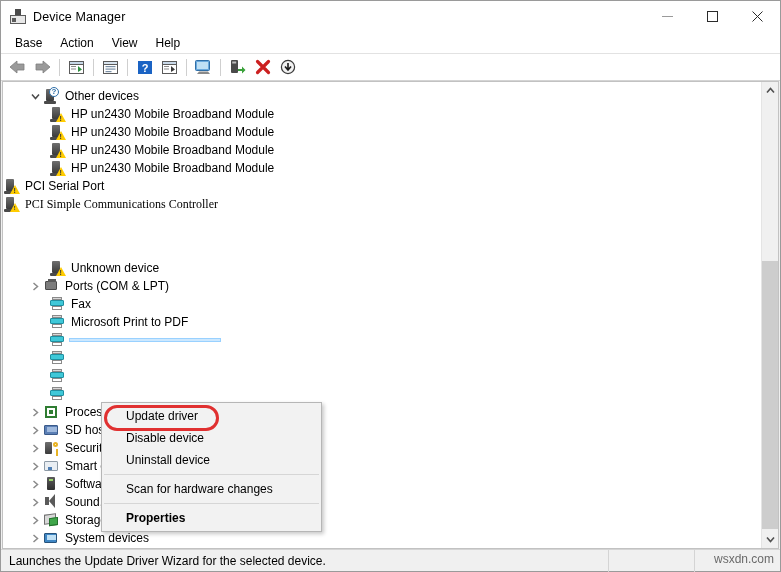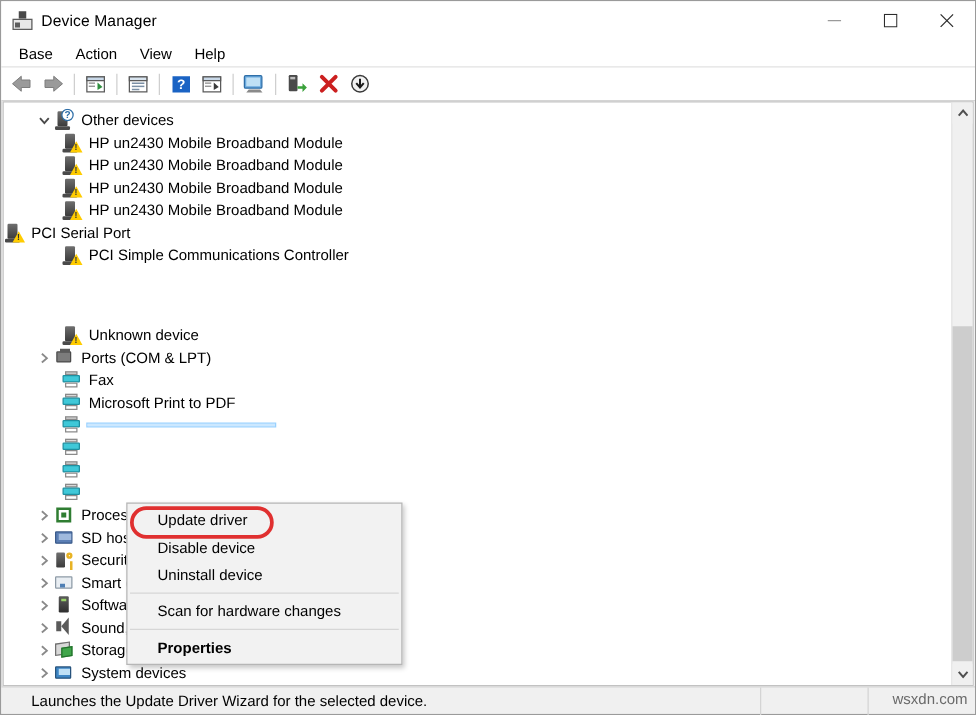--- a/index.html
+++ b/index.html
@@ -255,21 +255,21 @@
     background: #f0f0f0;
     border-top: 1px solid #d4d4d4;
     display: flex;
     align-items: center;
     flex: 0 0 auto;
     position: relative;
   }
   .status-text {
     font-size: 12px;
     color: #000000;
-    padding-left: 24px;
+    padding-left: 8px;
     flex: 1 1 auto;
   }
   .status-cell {
     width: 86px;
     height: 22px;
     border-left: 1px solid #d4d4d4;
     flex: 0 0 auto;
   }
   .watermark {
     position: absolute;
@@ -478,21 +478,21 @@
           <span class="rowlabel">HP un2430 Mobile Broadband Module</span>
         </div>
         <div class="row" style="">
           <div class="ico">
             <div class="ic-dev"></div>
             <div class="ic-dev-base"></div>
             <div class="badge-warn"></div>
           </div>
           <span class="rowlabel">PCI Serial Port</span>
         </div>
-        <div class="row" style="padding-left: 46px;">
+        <div class="row" style=" font-family: Liberation Serif, serif;">
           <div class="ico">
             <div class="ic-dev"></div>
             <div class="ic-dev-base"></div>
             <div class="badge-warn"></div>
           </div>
           <span class="rowlabel">PCI Simple Communications Controller</span>
         </div>
         <div class="row" style="padding-left: 46px; margin-top: 46px;">
           <div class="ico">
             <div class="ic-dev"></div>

